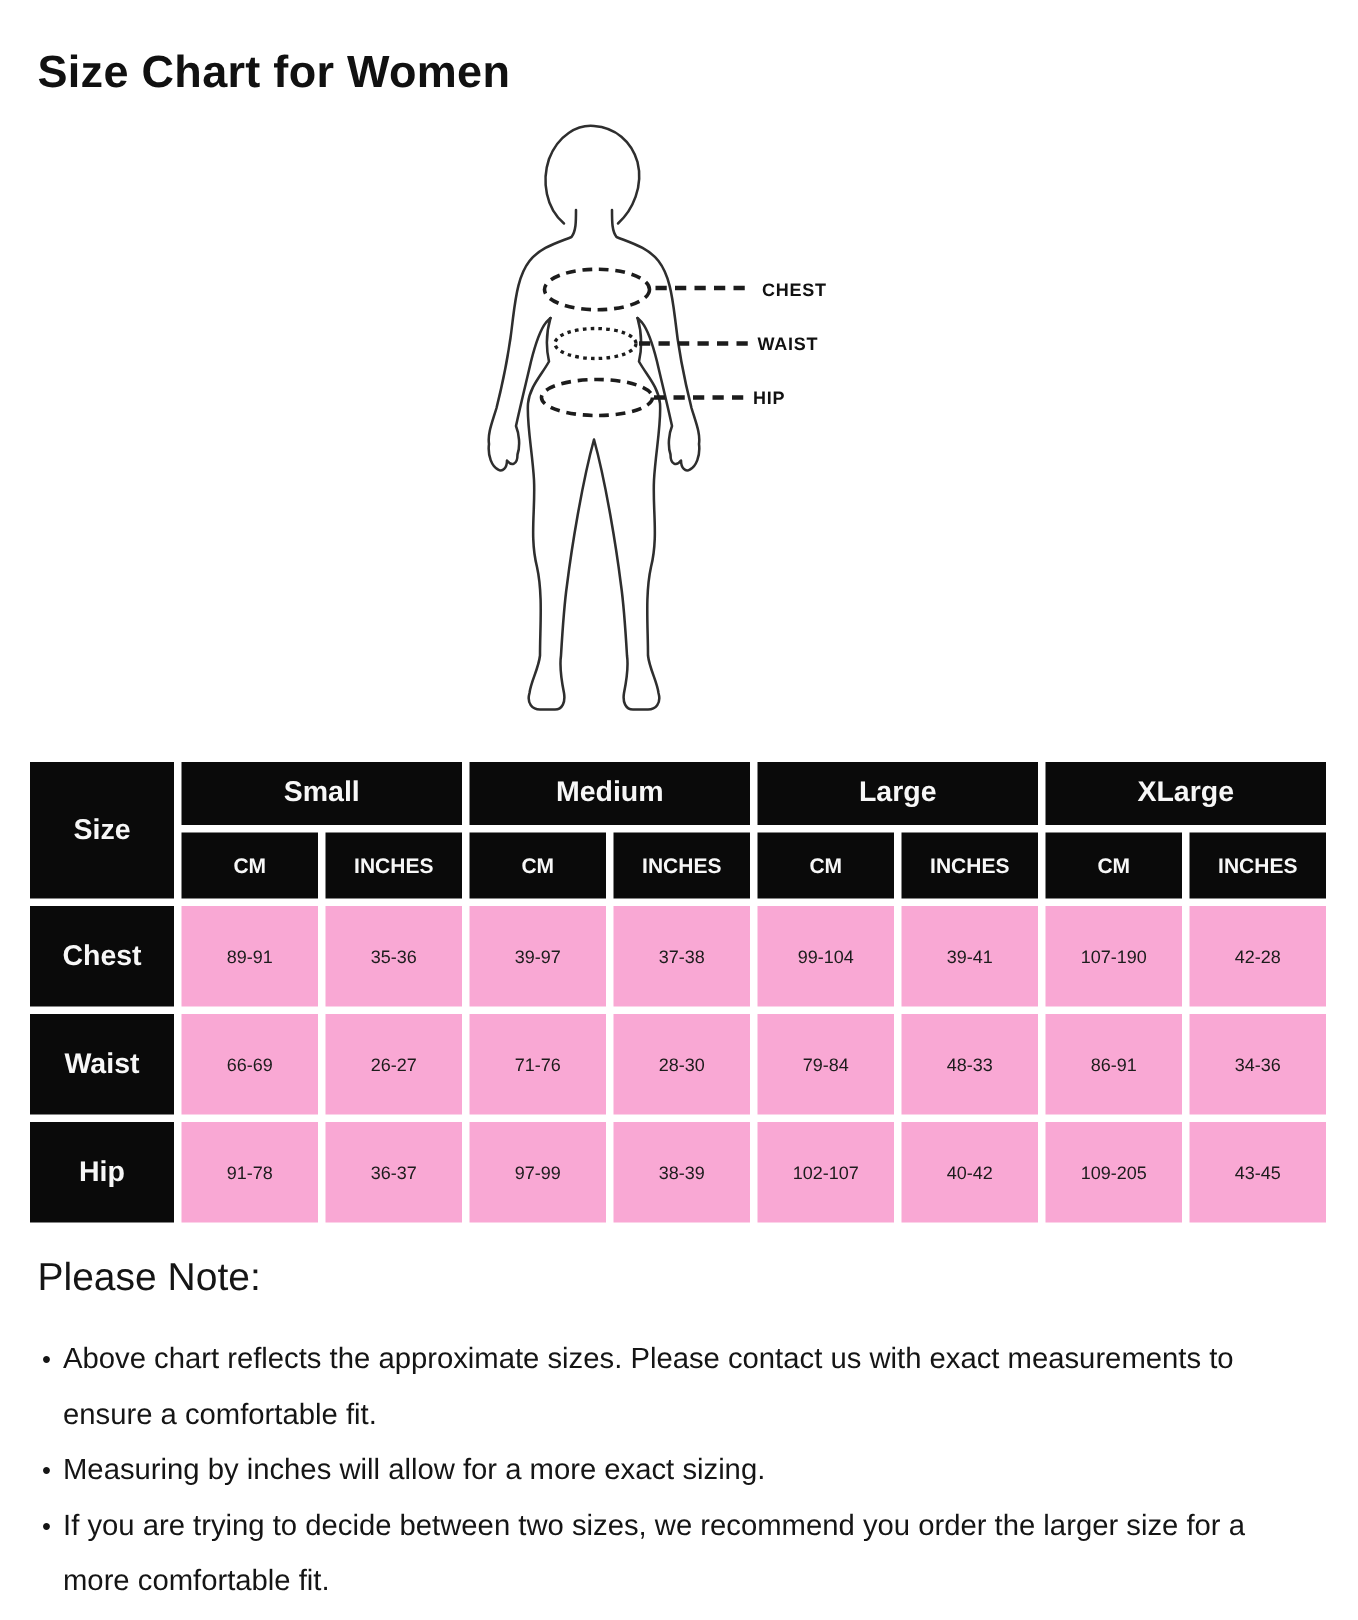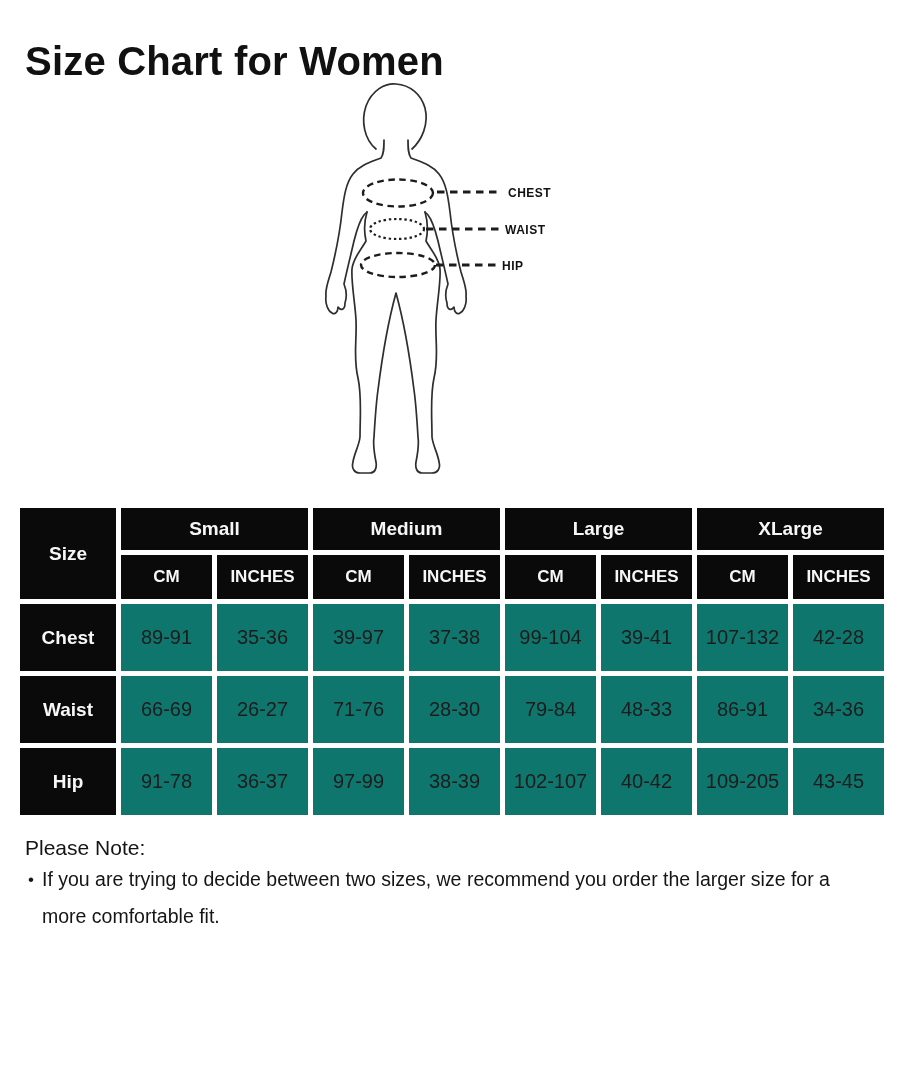--- a/index.html
+++ b/index.html
@@ -2,44 +2,44 @@
 <html><head>
 <meta charset="utf-8">
 <style>
   html,body { margin:0; padding:0; background:#ffffff; }
   .page {
     position:relative; width:905px; height:1080px; background:#ffffff;
     font-family:"Liberation Sans", sans-serif; color:#1a1a1a; overflow:hidden;
   }
   .page-title {
     position:absolute; left:25px; top:12px;
-    font-size:40px; font-weight:bold; color:#111; letter-spacing:0.2px;
+    font-size:30px; font-weight:bold; color:#111; letter-spacing:0.2px;
   }
   .figure-area { position:absolute; left:300px; top:80px; width:320px; height:410px; }
   .figure-area svg { display:block; }
   .fig-label { font-family:"Liberation Sans", sans-serif; font-weight:bold; font-size:12px; fill:#111; letter-spacing:0.5px; }
 
   table.size-table {
     position:absolute; left:15px; top:503px;
     border-collapse:separate; border-spacing:5px; table-layout:fixed;
   }
   .size-table th, .size-table td { text-align:center; vertical-align:middle; padding:0; }
   .hdr { background:#0a0a0a; color:#f7f7f7; font-weight:bold; }
   .r-group th { font-size:19px; height:42px; }
-  .r-units th { font-size:17px; height:44px; }
+  .r-units th { font-size:14px; height:44px; }
   .rowlab { font-size:19px; }
   .r-data { height:67px; }
   .r-data td {
-    background:#0f766e; color:#1c1c1c; font-size:20px; font-weight:normal;
+    background:#f9a8d4; color:#1c1c1c; font-size:12px; font-weight:normal;
   }
   col.c-size { width:96px; }
   col.c-data { width:91px; }
 
   .notes { position:absolute; left:25px; top:836px; width:848px; color:#151515; }
-  .notes-title { font-size:21px; margin:0 0 1px 0; font-weight:normal; }
+  .notes-title { font-size:26px; margin:0 0 21px 0; font-weight:normal; }
   .notes ul { list-style:none; margin:0; padding:0; font-size:19.5px; line-height:37px; }
   .notes li { position:relative; padding-left:17px; }
   .notes li::before { content:"\2022"; position:absolute; left:3px; top:0; font-size:17px; }
 </style>
 </head>
 <body>
 
 <div class="page">
 
   <h1 class="page-title">Size Chart for Women</h1>
@@ -99,21 +99,21 @@
     </thead>
     <tbody>
       <tr class="r-data">
         <th class="hdr rowlab">Chest</th>
         <td>89-91</td>
         <td>35-36</td>
         <td>39-97</td>
         <td>37-38</td>
         <td>99-104</td>
         <td>39-41</td>
-        <td>107-132</td>
+        <td>107-190</td>
         <td>42-28</td>
       </tr>
       <tr class="r-data">
         <th class="hdr rowlab">Waist</th>
         <td>66-69</td>
         <td>26-27</td>
         <td>71-76</td>
         <td>28-30</td>
         <td>79-84</td>
         <td>48-33</td>
@@ -130,17 +130,19 @@
         <td>40-42</td>
         <td>109-205</td>
         <td>43-45</td>
       </tr>
     </tbody>
   </table>
 
   <div class="notes">
     <p class="notes-title">Please Note:</p>
     <ul>
+      <li>Above chart reflects the approximate sizes. Please contact us with exact measurements to ensure a comfortable fit.</li>
+      <li>Measuring by inches will allow for a more exact sizing.</li>
       <li>If you are trying to decide between two sizes, we recommend you order the larger size for a more comfortable fit.</li>
     </ul>
   </div>
 
 </div>
 
 </body></html>

